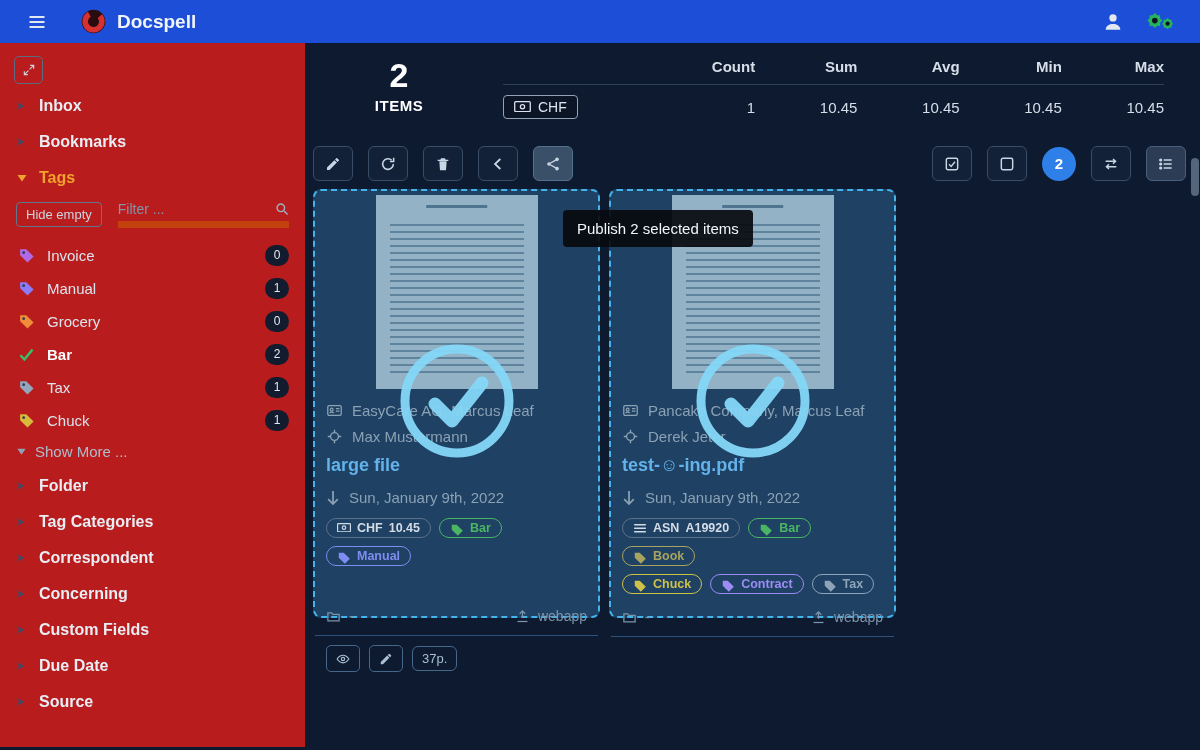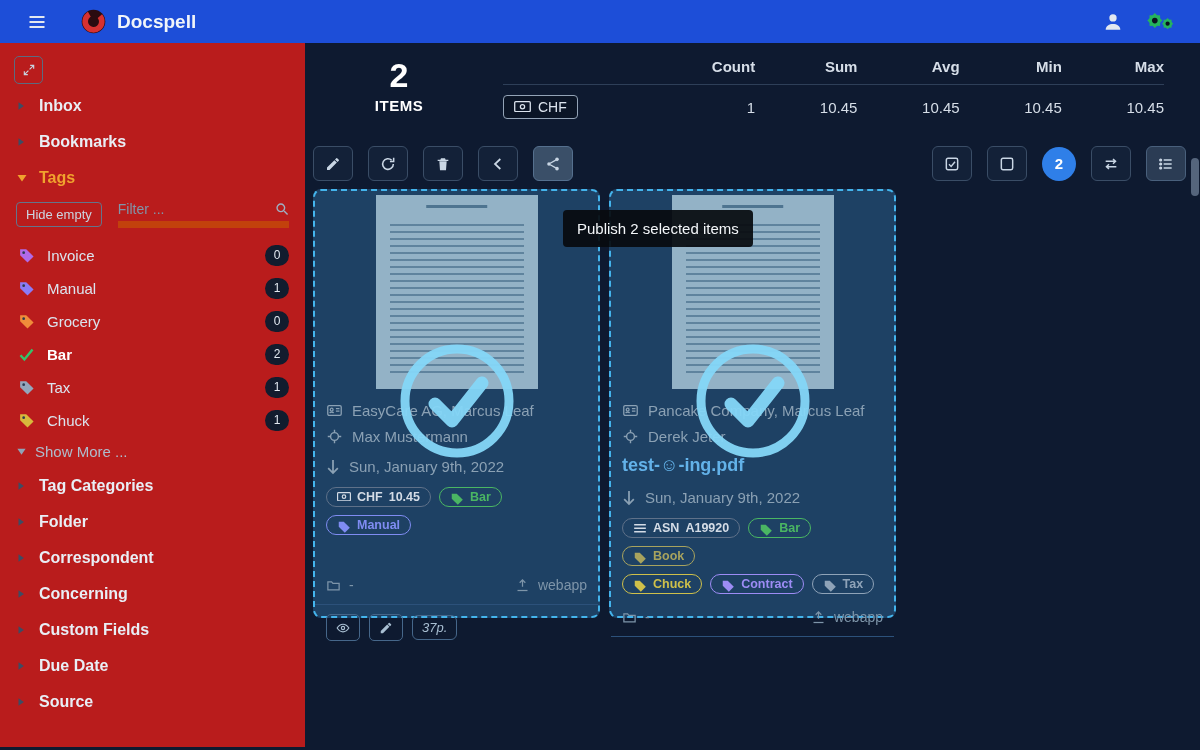--- a/index.html
+++ b/index.html
@@ -104,21 +104,21 @@
   .b-green { border-color:#4ab663; color:#4ab663; }
   .b-indigo { border-color:#7f8cf2; color:#7f8cf2; }
   .b-olive { border-color:#a8a35e; color:#a8a35e; }
   .b-yellow { border-color:#cfc04a; color:#cfc04a; }
   .b-violet { border-color:#9d8cf5; color:#9d8cf5; }
   .b-slate { border-color:#8fa3b8; color:#8fa3b8; }
   .fsrow { display:flex; justify-content:space-between; align-items:center; margin-top:15px; color:#7e95a9; font-size:14px; }
   .fsrow .half { display:flex; align-items:center; gap:8px; }
   .fsrow .i { width:15px; height:15px; }
   .cdiv { height:1px; background:#2c517a; margin:11px -11px 0; }
-  .cfoot { display:flex; align-items:center; gap:9px; margin-top:9px;font-style:italic; }
+  .cfoot { display:flex; align-items:center; gap:9px; margin-top:9px; }
   .fbtn { width:34px; height:27px; border:1px solid #46678a; border-radius:5px; display:flex; align-items:center;
           justify-content:center; color:#a9bfd2; background:transparent; cursor:pointer; }
   .fbtn .i { width:14px; height:13px; }
   .pages { border:1px solid #46678a; border-radius:6px; padding:4px 9px; font-size:13px; color:#a9bfd2; }
   .due { margin-left:auto; display:inline-flex; gap:7px; align-items:center; border:1px solid #46678a;
          border-radius:6px; padding:4px 9px; font-size:13px; font-weight:bold; color:#c6d4e0; }
   .due .i { width:12px; height:13px; }
 
   .scroll-thumb { position:fixed; right:1px; top:158px; width:8px; height:38px; background:#55657c; border-radius:4px; }
 </style>
@@ -278,29 +278,29 @@
         </span>
       <span>Show More ...</span>
     </div>
 
     <div class="side-item">
       <span class="caret">
           <svg viewBox="0 0 24 24" width="10" height="12" fill="currentColor">
             <path d="M6 3l13 9-13 9z"></path>
           </svg>
         </span>
+      <span class="side-label">Folder</span>
+    </div>
+    <div class="side-item">
+      <span class="caret">
+          <svg viewBox="0 0 24 24" width="10" height="12" fill="currentColor">
+            <path d="M6 3l13 9-13 9z"></path>
+          </svg>
+        </span>
       <span class="side-label">Tag Categories</span>
-    </div>
-    <div class="side-item">
-      <span class="caret">
-          <svg viewBox="0 0 24 24" width="10" height="12" fill="currentColor">
-            <path d="M6 3l13 9-13 9z"></path>
-          </svg>
-        </span>
-      <span class="side-label">Folder</span>
     </div>
     <div class="side-item">
       <span class="caret">
           <svg viewBox="0 0 24 24" width="10" height="12" fill="currentColor">
             <path d="M6 3l13 9-13 9z"></path>
           </svg>
         </span>
       <span class="side-label">Correspondent</span>
     </div>
     <div class="side-item">
@@ -480,20 +480,21 @@
         </div>
         <div class="mrow">
           <span class="i">
               <svg viewBox="0 0 24 24" fill="none" stroke="currentColor" stroke-width="2">
                 <circle cx="12" cy="12" r="5.5"></circle>
                 <path d="M12 2.5v4M12 17.5v4M2.5 12h4M17.5 12h4"></path>
               </svg>
             </span>
           <span>Max Mustermann</span>
         </div>
+        <div class="card-title">large file</div>
         <div class="drow">
           <span class="i">
               <svg viewBox="0 0 16 20" fill="none" stroke="currentColor" stroke-width="2">
                 <path d="M8 1v14M2.5 10.5L8 16l5.5-5.5"></path>
               </svg>
             </span>
           <span>Sun, January 9th, 2022</span>
         </div>
         <div class="brow">
           <span class="bdg b-gray">

